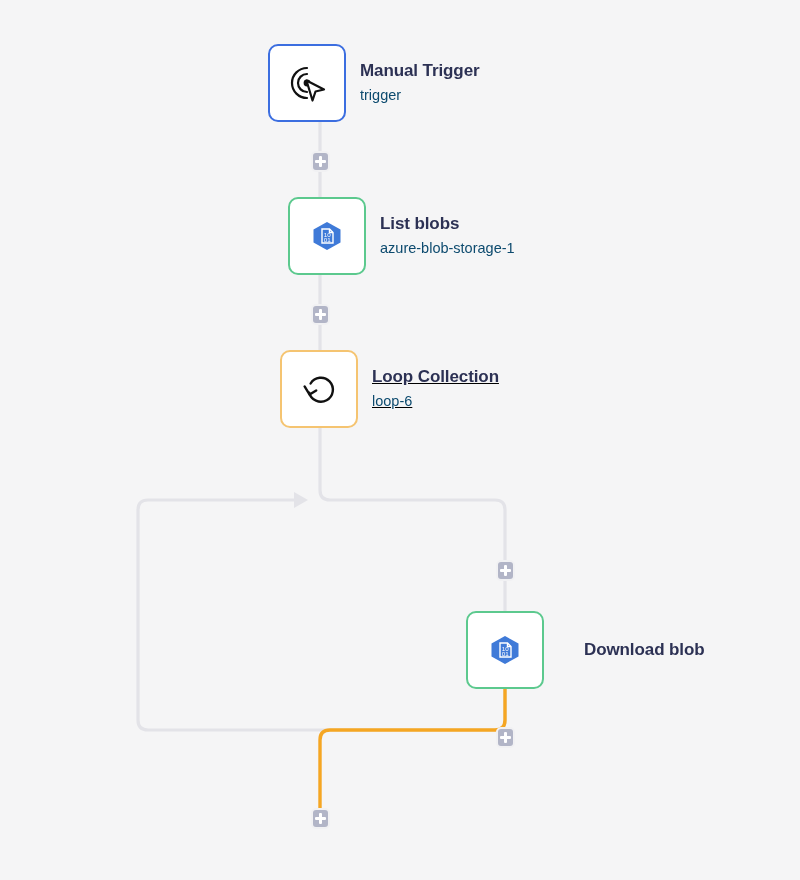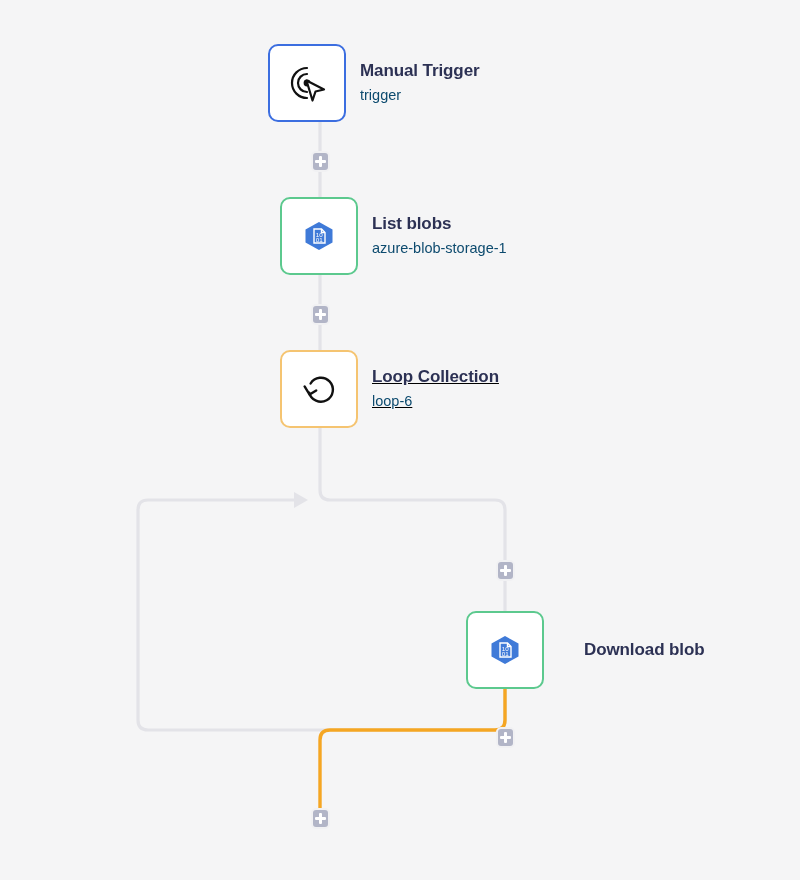--- a/index.html
+++ b/index.html
@@ -143,21 +143,21 @@
           <path d="M 20.5 18.5 L 38 27.5 L 29.5 29.5 L 26.5 38.5 Z" fill="#ffffff" stroke="#111111" stroke-width="2.2" stroke-linejoin="round"></path>
         </svg>
       </span>
     </div>
     <div class="node-text">
       <div class="node-title">Manual Trigger</div>
       <div class="node-sub">trigger</div>
     </div>
   </div>
 
-  <div class="node" style="left:280px; top:197px;">
+  <div class="node" style="left:288px; top:197px;">
     <div class="node-box accent-green">
       <span class="icon-wrap">
         <svg width="44" height="44" viewBox="0 0 44 44">
           <rect x="5" y="5" width="34" height="34" fill="#ffffff"></rect>
           <polygon points="22,8 35.5,15.5 35.5,28.5 22,36 8.5,28.5 8.5,15.5" fill="#3f7ad8"></polygon>
           <path d="M 17 15 L 24.5 15 L 28 18.5 L 28 29 L 17 29 Z" fill="none" stroke="#ffffff" stroke-width="1.4"></path>
           <path d="M 24.5 15 L 24.5 18.5 L 28 18.5" fill="none" stroke="#ffffff" stroke-width="1.4"></path>
           <text x="22.2" y="22.6" font-family="'Liberation Sans', sans-serif" font-size="6.2" fill="#ffffff" text-anchor="middle">10</text>
           <text x="22.2" y="27.8" font-family="'Liberation Sans', sans-serif" font-size="6.2" fill="#ffffff" text-anchor="middle">01</text>
         </svg>

